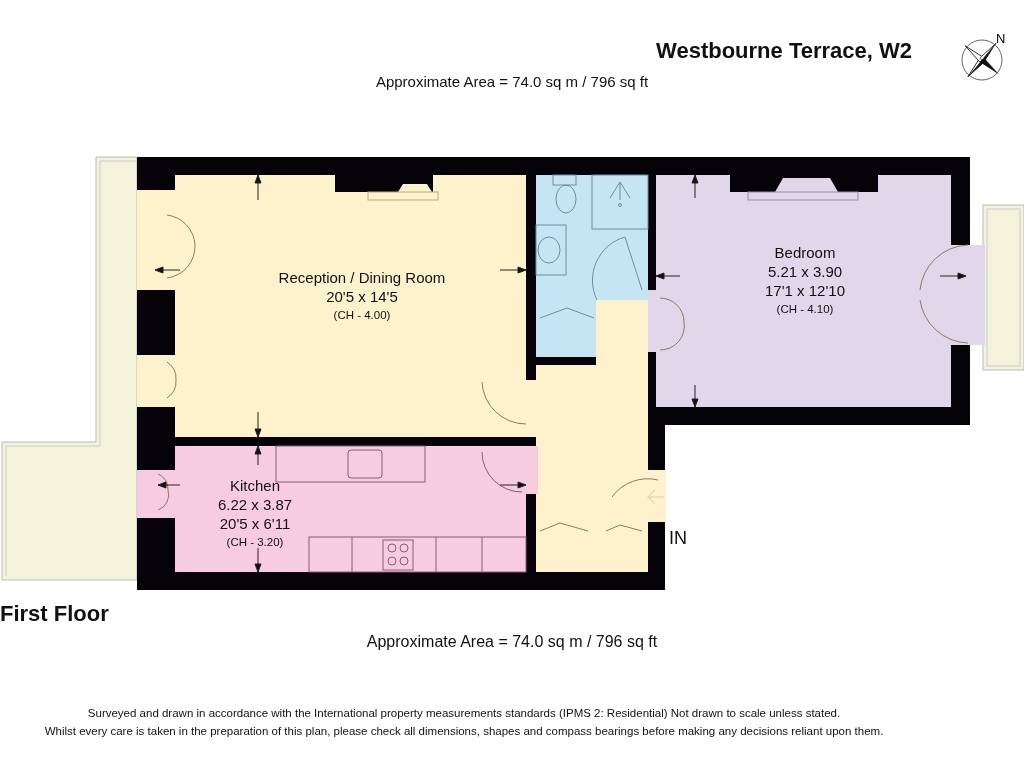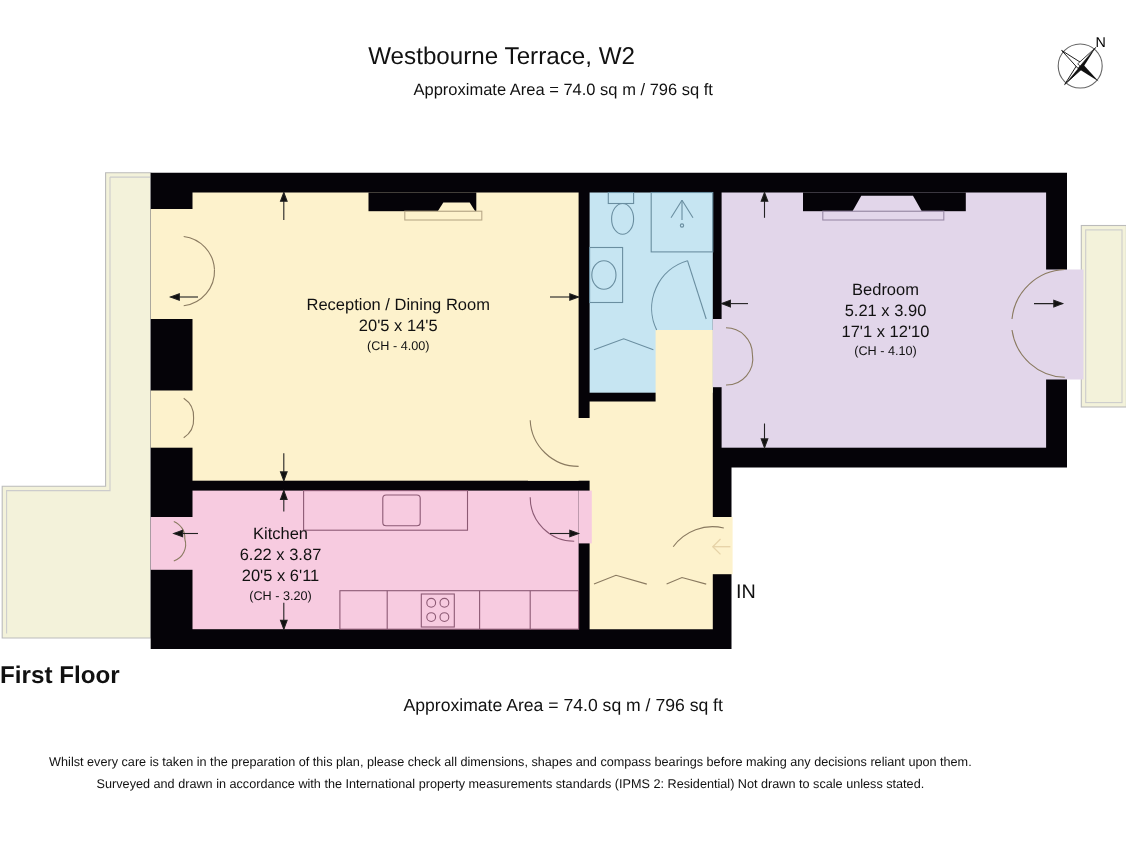--- a/index.html
+++ b/index.html
@@ -1,23 +1,23 @@
 <!DOCTYPE html>
 <html><head>
 <meta charset="utf-8">
 <style>
   html, body { margin:0; padding:0; background:#ffffff; }
   body { width:1024px; height:768px; position:relative; overflow:hidden; font-family:"Liberation Sans", sans-serif; color:#111; }
-  .title { position:absolute; left:0; width:912px; top:38px; text-align:center; font-size:22px; font-weight:normal; }
+  .title { position:absolute; left:0; width:912px; top:38px; text-align:right; font-size:22px; font-weight:bold; }
   .subtitle { position:absolute; left:0; width:1024px; top:73px; text-align:center; font-size:15px; }
   .floor-title { position:absolute; left:0; width:1024px; top:601px; font-size:22px; font-weight:bold; }
   .floor-sub { position:absolute; left:0; width:1024px; top:633px; text-align:center; font-size:16px; }
   .footer { position:absolute; left:0; width:928px; text-align:center; font-size:11.5px; }
   .footer.l1 { top:707px; }
-  .footer.l2 { top:687px; }
+  .footer.l2 { top:725px; }
   .compass { position:absolute; left:958px; top:30px; width:60px; height:54px; }
   .plan { position:absolute; left:0; top:0; width:1024px; height:768px; }
   .label { position:absolute; text-align:center; font-size:15px; line-height:19px; }
   .label .ch { font-size:11.5px; line-height:18px; }
   .in-label { position:absolute; left:669px; top:486px; font-size:18px;margin-top:42px; }
 </style>
 </head>
 <body>
 
 <div class="title">Westbourne Terrace, W2</div>
@@ -154,21 +154,21 @@
     <polyline points="655,490 648,497 655,504"></polyline>
   </g>
 </svg>
 
 <div class="label" style="left:252px; top:268px; width:220px;">
   <div>Reception / Dining Room</div>
   <div>20'5 x 14'5</div>
   <div class="ch">(CH - 4.00)</div>
 </div>
 
-<div class="label" style="left:735px; top:254px; width:140px;">
+<div class="label" style="left:735px; top:243px; width:140px;">
   <div>Bedroom</div>
   <div>5.21 x 3.90</div>
   <div>17'1 x 12'10</div>
   <div class="ch">(CH - 4.10)</div>
 </div>
 
 <div class="label" style="left:200px; top:476px; width:110px;">
   <div>Kitchen</div>
   <div>6.22 x 3.87</div>
   <div>20'5 x 6'11</div>

